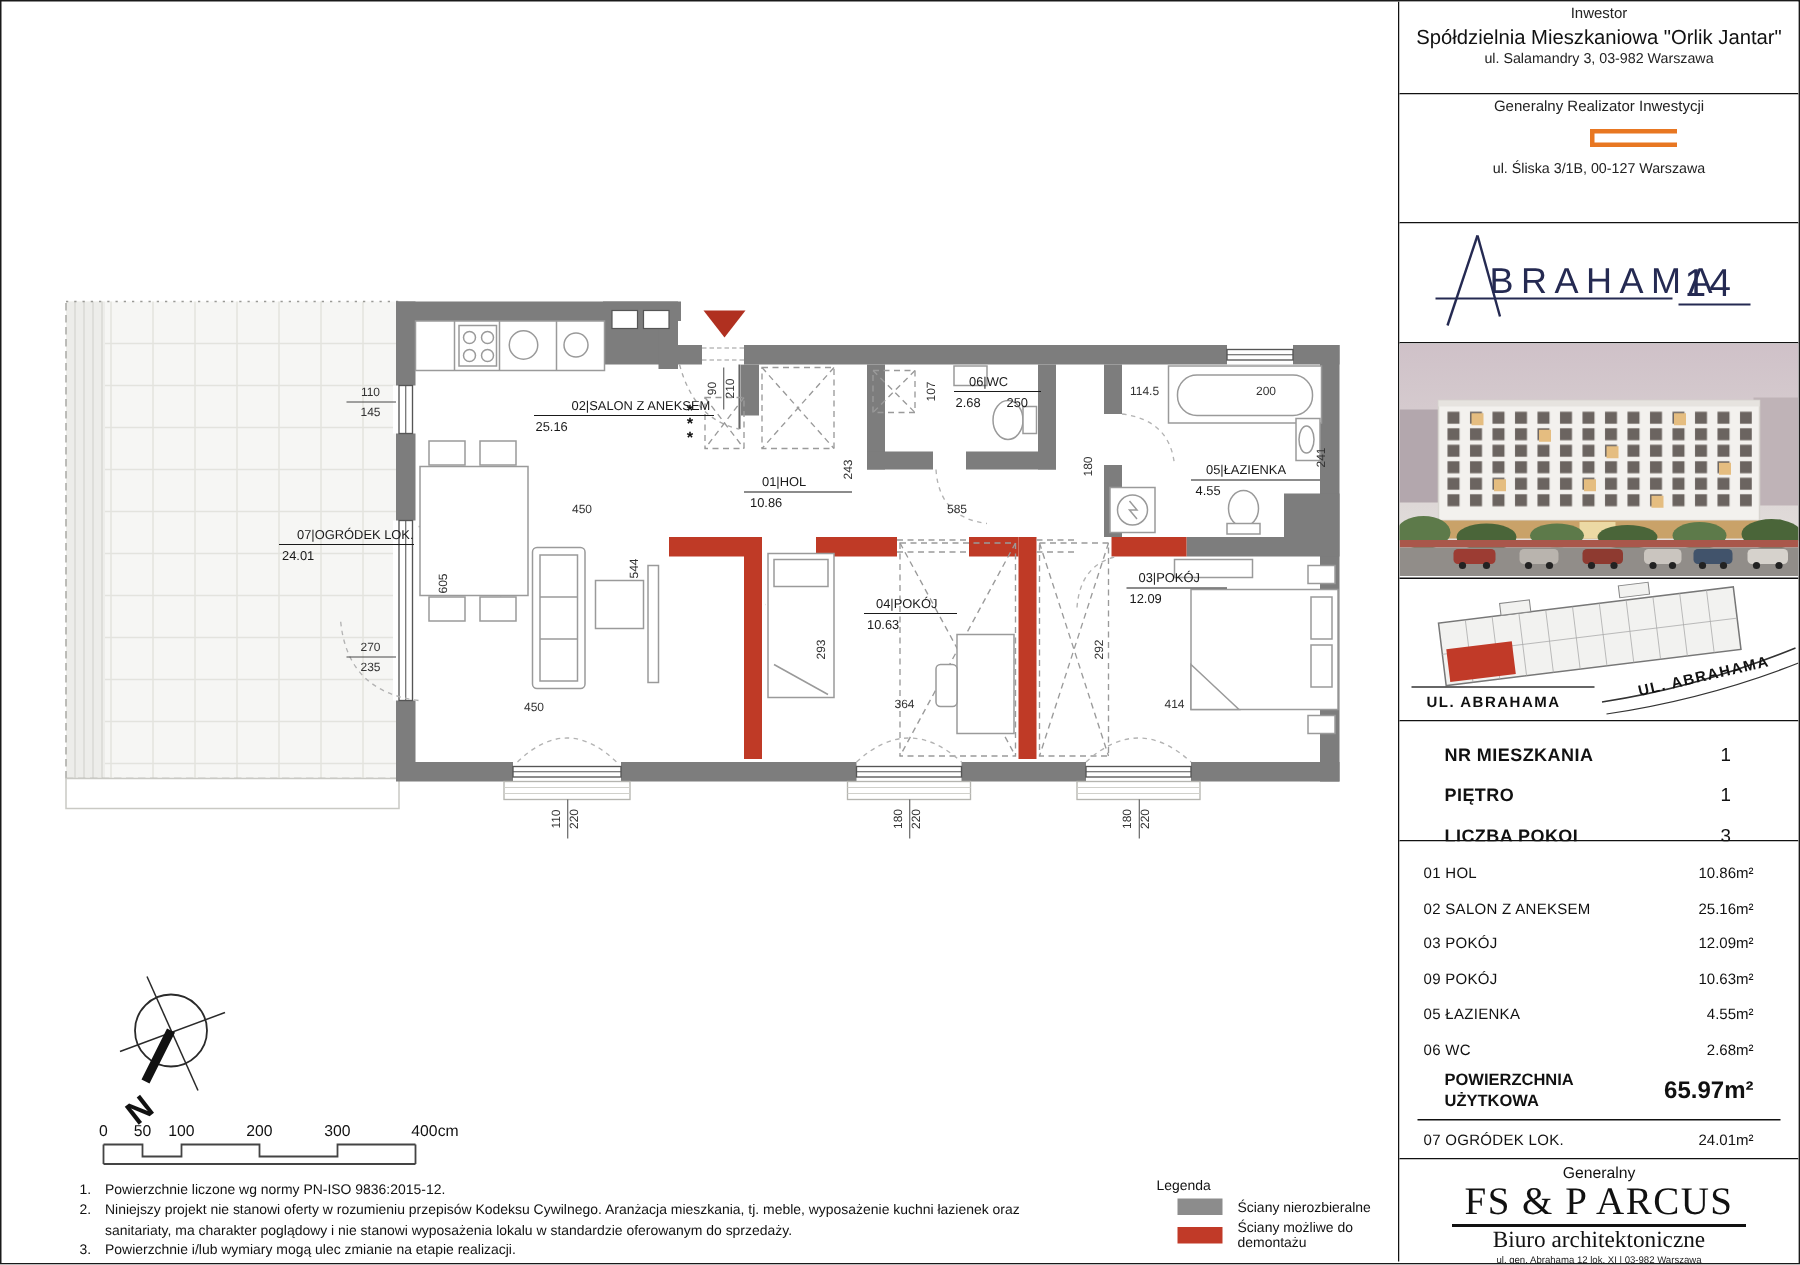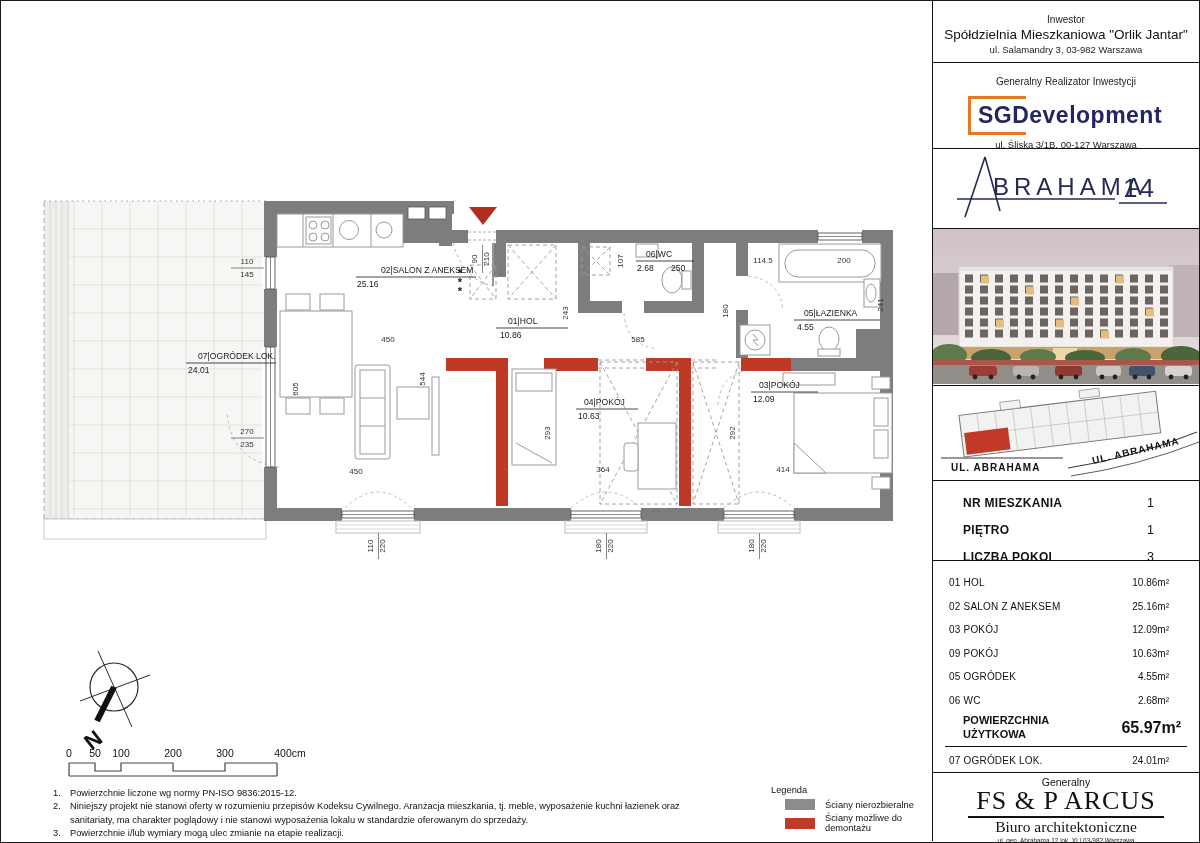--- a/index.html
+++ b/index.html
@@ -2,32 +2,32 @@
 <html><head>
 <meta charset="utf-8">
 <style>
   html,body{margin:0;padding:0;background:#e8e8e8;font-family:"Liberation Sans",sans-serif;}
   .page{position:relative;width:1200px;height:843px;background:#fff;border:1.5px solid #1a1a1a;box-sizing:border-box;overflow:hidden;}
   .abs{position:absolute;}
   
   .sidebar{position:absolute;left:931px;top:0;width:266px;height:840px;border-left:1.5px solid #111;}
   .sec{position:absolute;left:0;width:100%;border-bottom:1.5px solid #111;box-sizing:border-box;background:#fff;}
   .ctr{text-align:center;}
-  .inv-label{font-size:10px;color:#222;padding-top:13px;}
+  .inv-label{font-size:10px;color:#222;padding-top:3px;}
   .inv-name{font-size:13.5px;color:#111;margin-top:2px;}
   .inv-addr{font-size:9.5px;color:#222;margin-top:2px;}
   .sg-wrap{display:inline-block;margin-top:9px;position:relative;padding:6px 2px 6px 10px;}
   .sg-bracket{position:absolute;left:0;top:0;width:58px;height:100%;border:3px solid #e87722;border-right:none;box-sizing:border-box;}
   .sg-text{font-size:23px;font-weight:bold;color:#23265f;letter-spacing:.5px;position:relative;}
   .apt-row{display:flex;justify-content:space-between;padding:0 45px 0 30px;height:27px;align-items:center;}
   .apt-label{font-weight:bold;font-size:12px;color:#111;letter-spacing:.3px;}
   .apt-val{font-size:12.5px;color:#111;}
   .room-row{display:flex;justify-content:space-between;padding:0 30px 0 16px;height:23.5px;align-items:center;font-size:10px;color:#111;}
   .room-name{letter-spacing:.2px;}
-  .tot-row{display:flex;justify-content:space-between;padding:2px 18px 4px 30px;align-items:center;}
+  .tot-row{display:flex;justify-content:space-between;padding:2px 30px 4px 30px;align-items:center;}
   .tot-label{font-weight:bold;font-size:11px;line-height:1.25;color:#111;}
   .tot-val{font-weight:bold;font-size:16px;color:#111;}
   .divline{border:none;border-top:1.6px solid #111;margin:0 12px;}
   .proj-label{font-size:10.5px;color:#111;padding-top:3px;}
   .proj-name{font-family:"Liberation Serif",serif;font-size:26px;color:#111;letter-spacing:1px;margin-top:-2px;}
   .proj-rule{width:196px;border:none;border-top:2px solid #111;margin:0 auto;}
   .proj-sub{font-family:"Liberation Serif",serif;font-size:15.5px;color:#111;margin-top:0px;}
   .proj-tiny{font-size:6.4px;color:#222;line-height:1.35;margin-top:1px;}
   
   .notes{position:absolute;left:52px;top:786px;width:672px;font-size:9.3px;color:#111;}
@@ -395,21 +395,20 @@
     <div class="sec ctr" style="top:0;height:62px;">
       <div class="inv-label">Inwestor</div>
       <div class="inv-name">Spółdzielnia Mieszkaniowa "Orlik Jantar"</div>
       <div class="inv-addr">ul. Salamandry 3, 03-982 Warszawa</div>
     </div>
 
     <div class="sec ctr" style="top:62px;height:86px;">
       <div class="inv-label">Generalny Realizator Inwestycji</div>
       <div class="sg-wrap">
         <span class="sg-bracket"></span>
-        <span class="sg-text">SGDevelopment</span>
       </div>
       <div class="inv-addr" style="margin-top:4px;">ul. Śliska 3/1B, 00-127 Warszawa</div>
     </div>
 
     <div class="sec" style="top:148px;height:80px;">
       <svg width="266" height="78" viewBox="0 0 266 78">
         <g stroke="#252a52" fill="#252a52">
           <line x1="52" y1="8" x2="32" y2="68" stroke-width="1.6"></line>
           <line x1="52" y1="8" x2="67" y2="62" stroke-width="1.6"></line>
           <line x1="24" y1="50" x2="182" y2="50" stroke-width="1.4"></line>
@@ -540,21 +539,21 @@
         </div>
       <div class="room-row">
           <span class="room-name"><span>03</span> <span>POKÓJ</span></span>
           <span>12.09m²</span>
         </div>
       <div class="room-row">
           <span class="room-name"><span>09</span> <span>POKÓJ</span></span>
           <span>10.63m²</span>
         </div>
       <div class="room-row">
-          <span class="room-name"><span>05</span> <span>OGRÓDEK</span></span>
+          <span class="room-name"><span>05</span> <span>ŁAZIENKA</span></span>
           <span>4.55m²</span>
         </div>
       <div class="room-row">
           <span class="room-name"><span>06</span> <span>WC</span></span>
           <span>2.68m²</span>
         </div>
       <div class="tot-row">
         <span class="tot-label"><span>POWIERZCHNIA</span><br><span>UŻYTKOWA</span></span>
         <span class="tot-val">65.97m²</span>
       </div>

